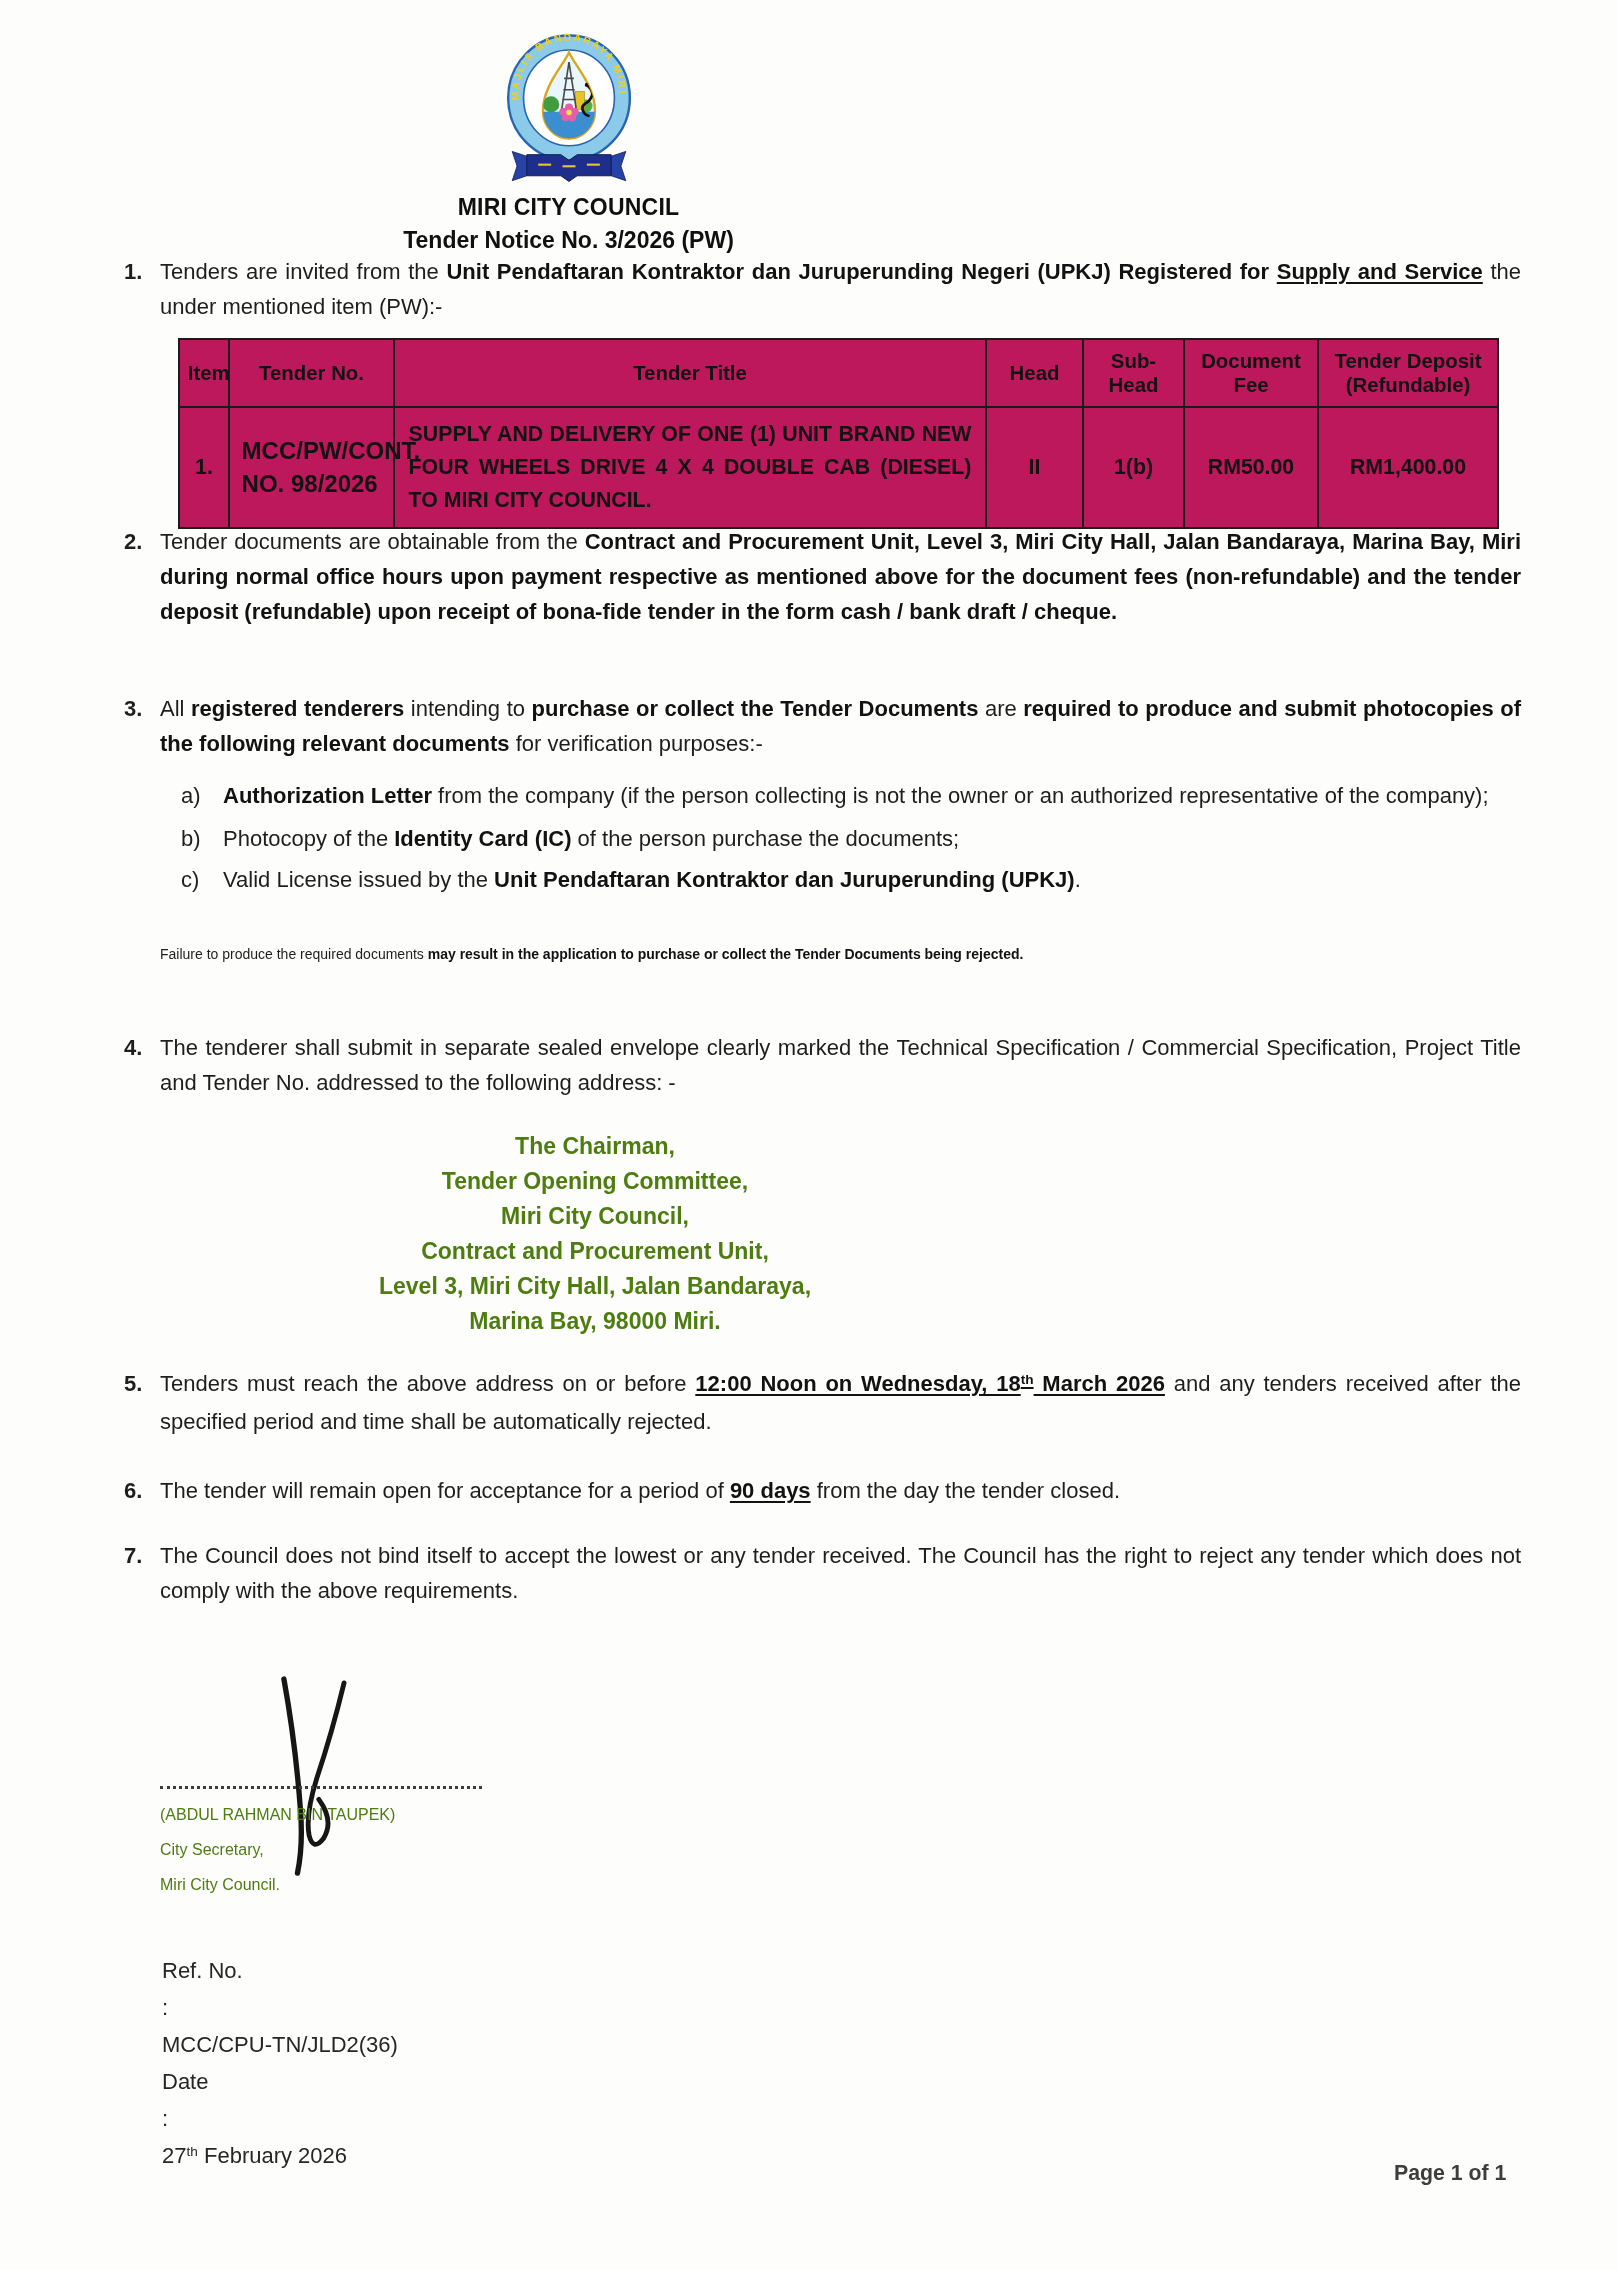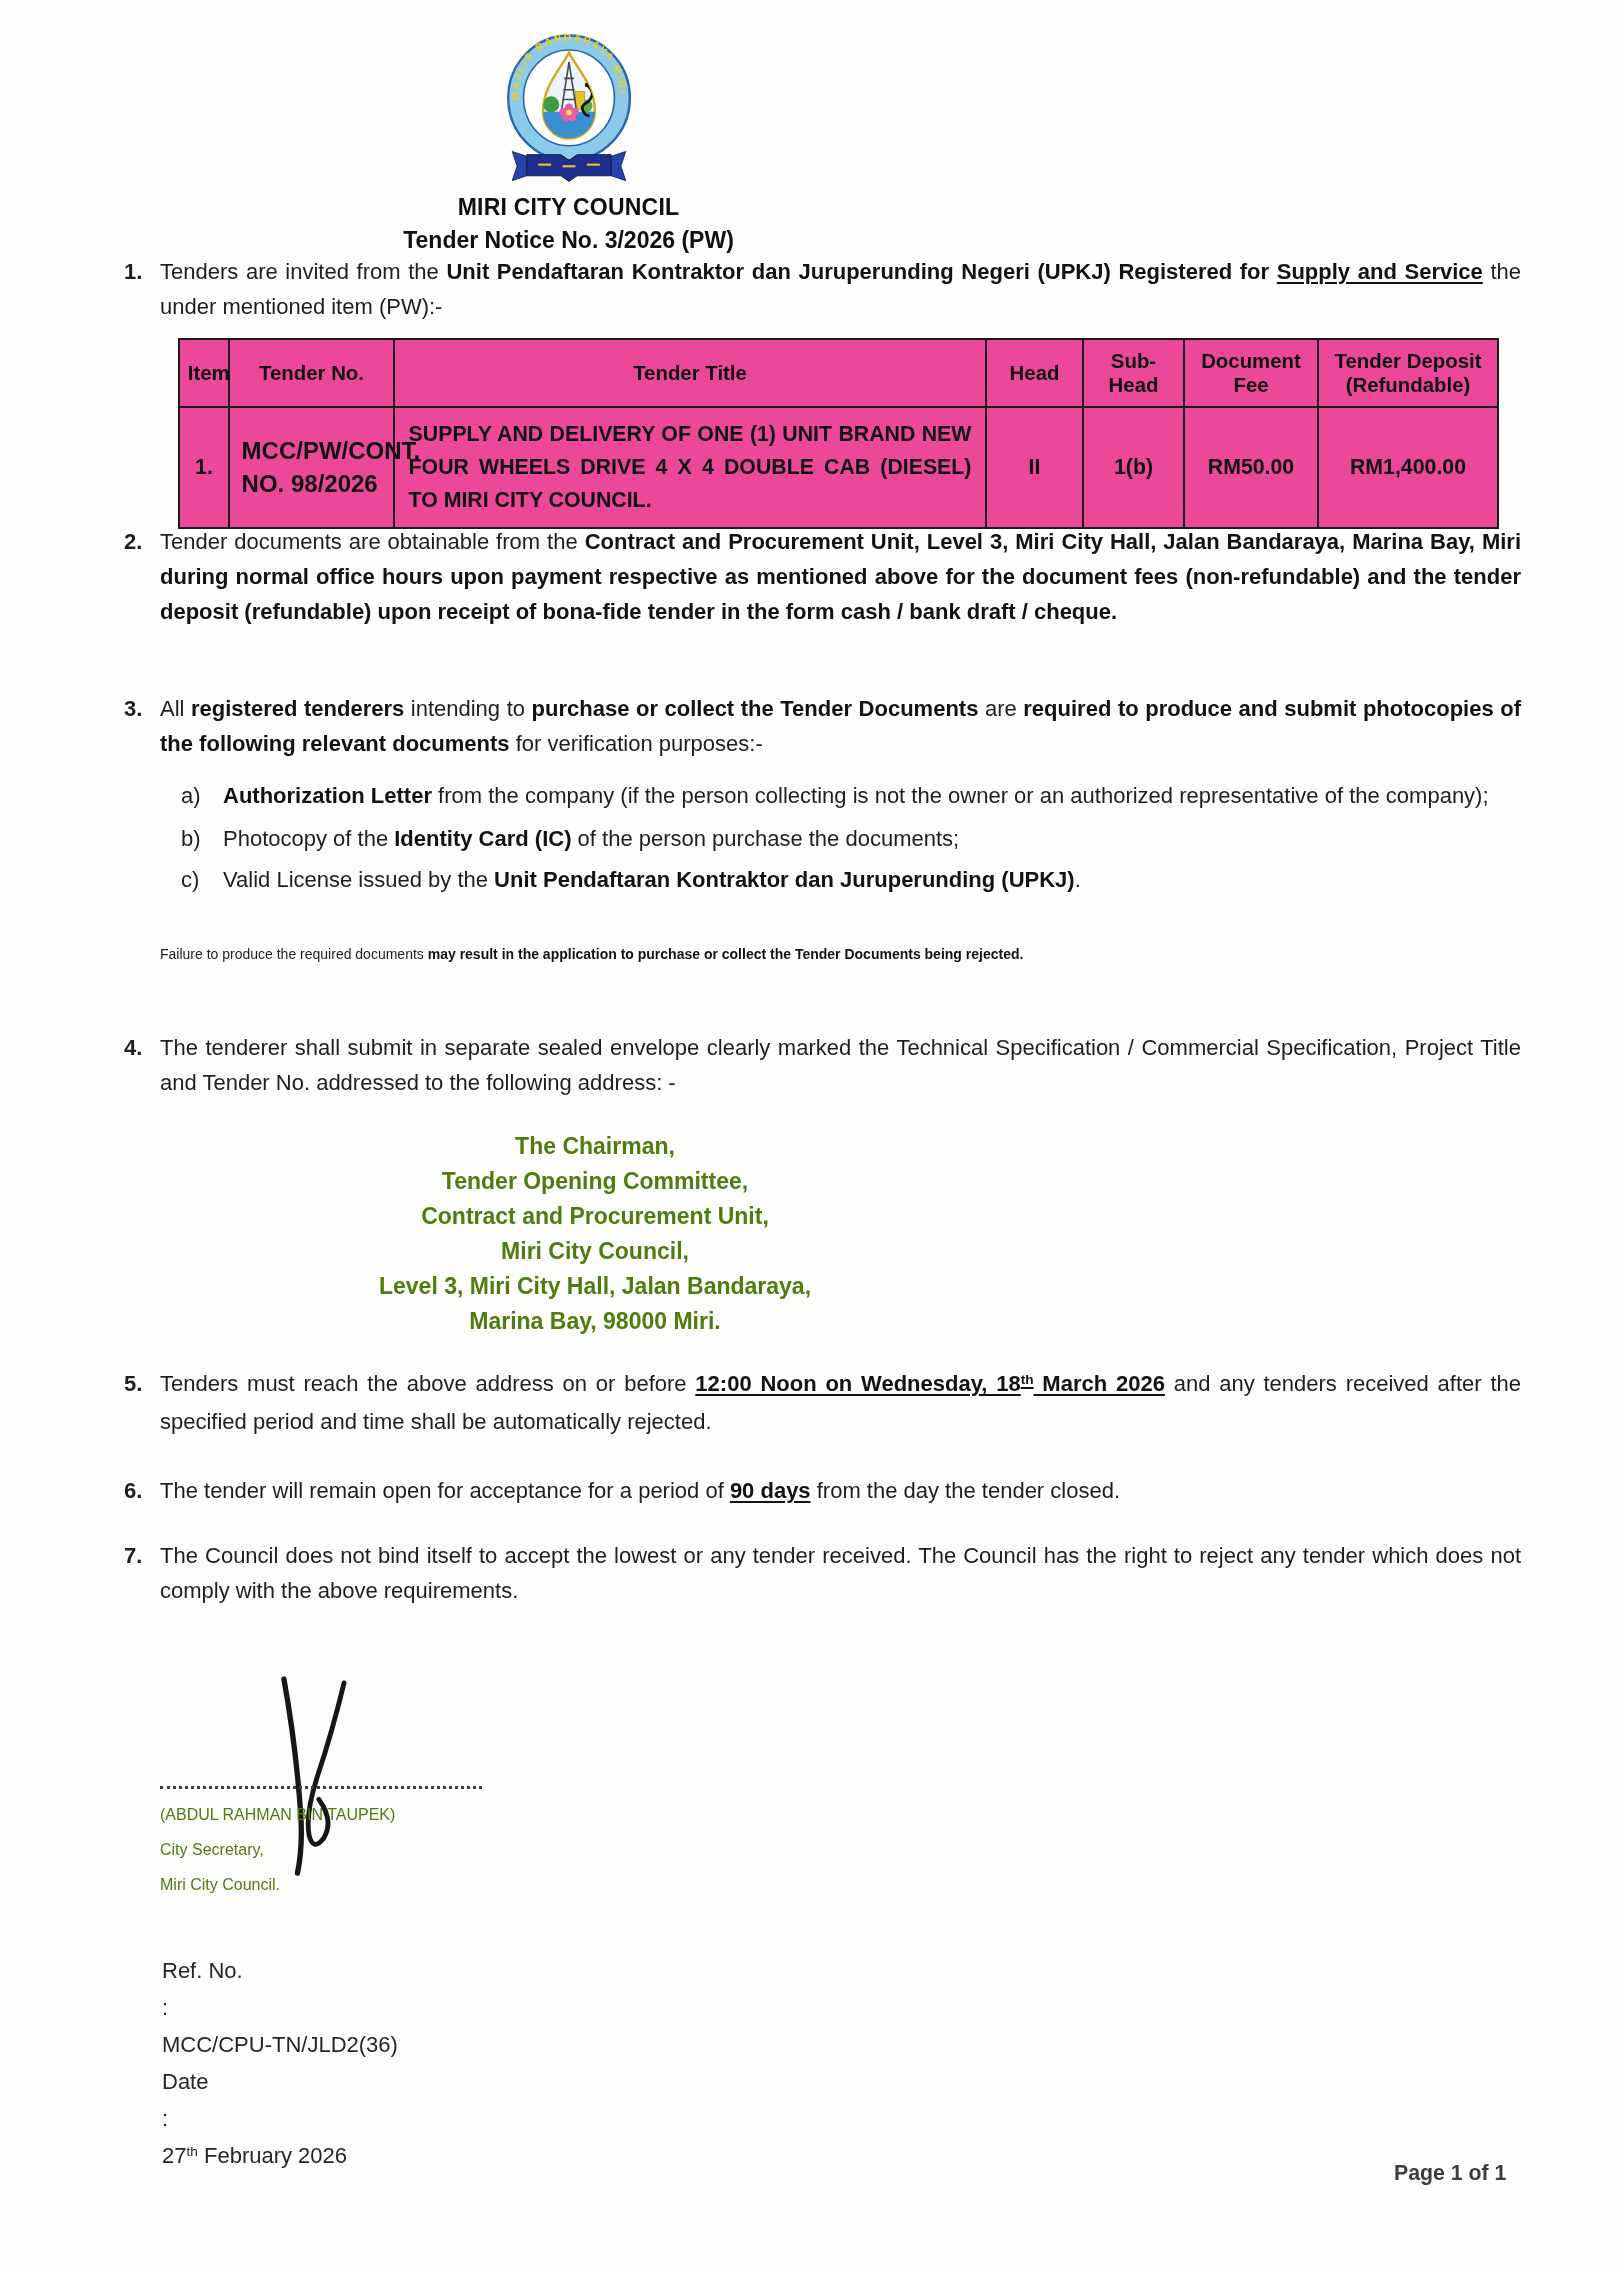--- a/index.html
+++ b/index.html
@@ -22,21 +22,21 @@
   .hdr-title{font-size:23px;font-weight:700;color:#101010;letter-spacing:0.2px;margin-top:1.9px;}
   .hdr-sub{font-size:23px;font-weight:700;color:#101010;margin-top:5.8px;}
 
   
   .para{position:absolute;display:flex;font-size:22px;}
   .para .num{width:36px;flex:none;font-weight:700;line-height:35px;}
   .para .body{flex:1;text-align:justify;line-height:35px;}
 
   
   .tbl-wrap{position:absolute;top:338px;left:178px;}
-  table.tbl{border-collapse:collapse;table-layout:fixed;width:1320px;background:#ec4899;}
+  table.tbl{border-collapse:collapse;table-layout:fixed;width:1320px;background:#be185d;}
   .tbl th,.tbl td{border:2.5px solid #1b1b1b;padding:4.9px 7.8px;vertical-align:middle;text-align:center;color:#121212;}
   .tbl th{font-size:20.4px;font-weight:700;line-height:24px;white-space:pre-line;height:56px;}
   .tbl td{font-size:21.3px;font-weight:700;}
   .tbl td.c-title{text-align:justify;padding:7.8px 13.6px;line-height:33px;}
   .tbl td.c-tno{text-align:left;padding-left:11.6px;line-height:33px;white-space:pre-line;font-size:24px;}
   .tbl td.c-item{height:109px;}
 
   
   .abc{position:absolute;top:778px;left:181px;width:1340px;font-size:22px;}
   .abc .row{display:flex;}
@@ -197,22 +197,22 @@
   <div class="plain-block" style="top:937px;left:160px;width:1361px;"><span>Failure to produce the required documents </span><span class="b">may result in the application to purchase or collect the Tender Documents being rejected.</span></div>
 
   <div class="para" style="top:1030px;left:124px;width:1397px;">
     <div class="num">4.</div>
     <div class="body"><span>The tenderer shall submit in separate sealed envelope clearly marked the Technical Specification / Commercial Specification, Project Title and Tender No. addressed to the following address: -</span></div>
   </div>
 
   <div class="addr">
     <div>The Chairman,</div>
     <div>Tender Opening Committee,</div>
+    <div>Miri City Council,</div>
     <div>Contract and Procurement Unit,</div>
-    <div>Miri City Council,</div>
     <div>Level 3, Miri City Hall, Jalan Bandaraya,</div>
     <div>Marina Bay, 98000 Miri.</div>
   </div>
 
   <div class="para" style="top:1366px;left:124px;width:1397px;">
     <div class="num">5.</div>
     <div class="body"><span>Tenders must reach the above address on or before </span><span class="b u">12:00 Noon on Wednesday, 18</span><span class="b u sup">th</span><span class="b u"> March 2026</span><span> and any tenders received after the specified period and time shall be automatically rejected.</span></div>
   </div>
 
   <div class="para" style="top:1473px;left:124px;width:1397px;">

